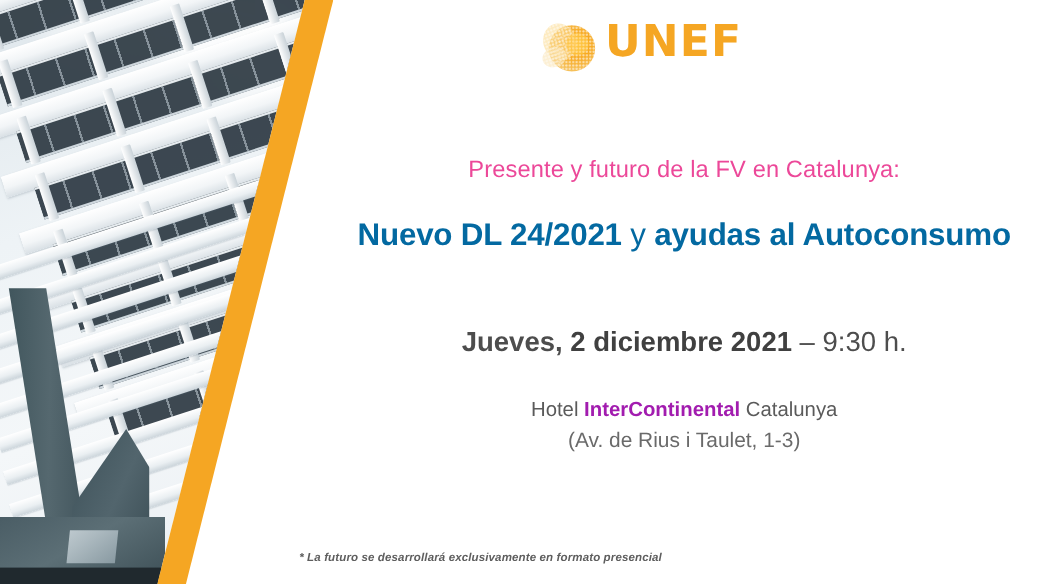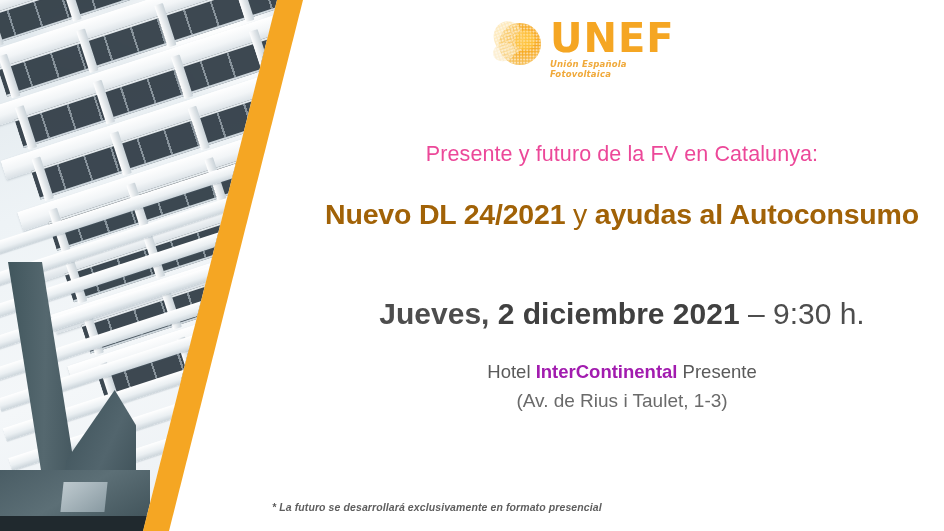--- a/index.html
+++ b/index.html
@@ -236,21 +236,21 @@
     white-space: nowrap;
   }
   .line-headline .light {
     font-weight: 400;
   }
   .line-date {
     position: absolute;
     top: 297px;
     left: 0; right: 0;
     text-align: center;
-    font-size: 30px;
+    font-size: 25px;
     font-weight: 600;
     color: #4D4D4D;
   }
   .line-date .strong {
     font-weight: 700;
     color: #404040;
   }
   .line-date .dash {
     font-weight: 400;
   }
@@ -398,31 +398,30 @@
         <ellipse cx="17" cy="20" rx="15" ry="17" fill="#FBD98A" opacity="0.55" transform="rotate(-22 17 20)"></ellipse>
         <ellipse cx="17" cy="20" rx="15" ry="17" fill="url(#dots)" opacity="0.55" transform="rotate(-22 17 20)"></ellipse>
         <ellipse cx="12" cy="34" rx="11" ry="9" fill="#FAE0A8" opacity="0.5" transform="rotate(-18 12 34)"></ellipse>
         <ellipse cx="12" cy="34" rx="11" ry="9" fill="url(#dots)" opacity="0.5" transform="rotate(-18 12 34)"></ellipse>
         <circle cx="33" cy="22" r="10" fill="#FFC23C" opacity="0.75"></circle>
         <circle cx="33" cy="22" r="10" fill="url(#dots)" opacity="0.35"></circle>
       </g>
     </svg>
     <div class="logo-text-block">
       <div class="logo-unef" style="color: rgb(245, 166, 35);">UNEF</div>
-      <div class="logo-tagline">Unión Española Fotovoltaica</div>
     </div>
   </div>
 
   <div class="content">
 
     <div class="line-kicker" style="color: #ec4899;">Presente y futuro de la FV en Catalunya:</div>
 
-    <div class="line-headline" style="color: #a16207;"><span>Nuevo DL 24/2021</span><span class="light"> y </span><span>ayudas al Autoconsumo</span></div>
+    <div class="line-headline" style="color: #0369a1;"><span>Nuevo DL 24/2021</span><span class="light"> y </span><span>ayudas al Autoconsumo</span></div>
 
     <div class="line-date"><span>Jueves,</span> <span class="strong">2 diciembre 2021</span> <span class="dash">– 9:30 h.</span></div>
 
-    <div class="line-venue"><span>Hotel </span><span class="strong">InterContinental</span><span> Presente</span></div>
+    <div class="line-venue"><span>Hotel </span><span class="strong">InterContinental</span><span> Catalunya</span></div>
 
     <div class="line-address">(Av. de Rius i Taulet, 1-3)</div>
   </div>
 
   <div class="footnote">* La futuro  se desarrollará  exclusivamente en formato presencial</div>
 </div>
 
 </body></html>

